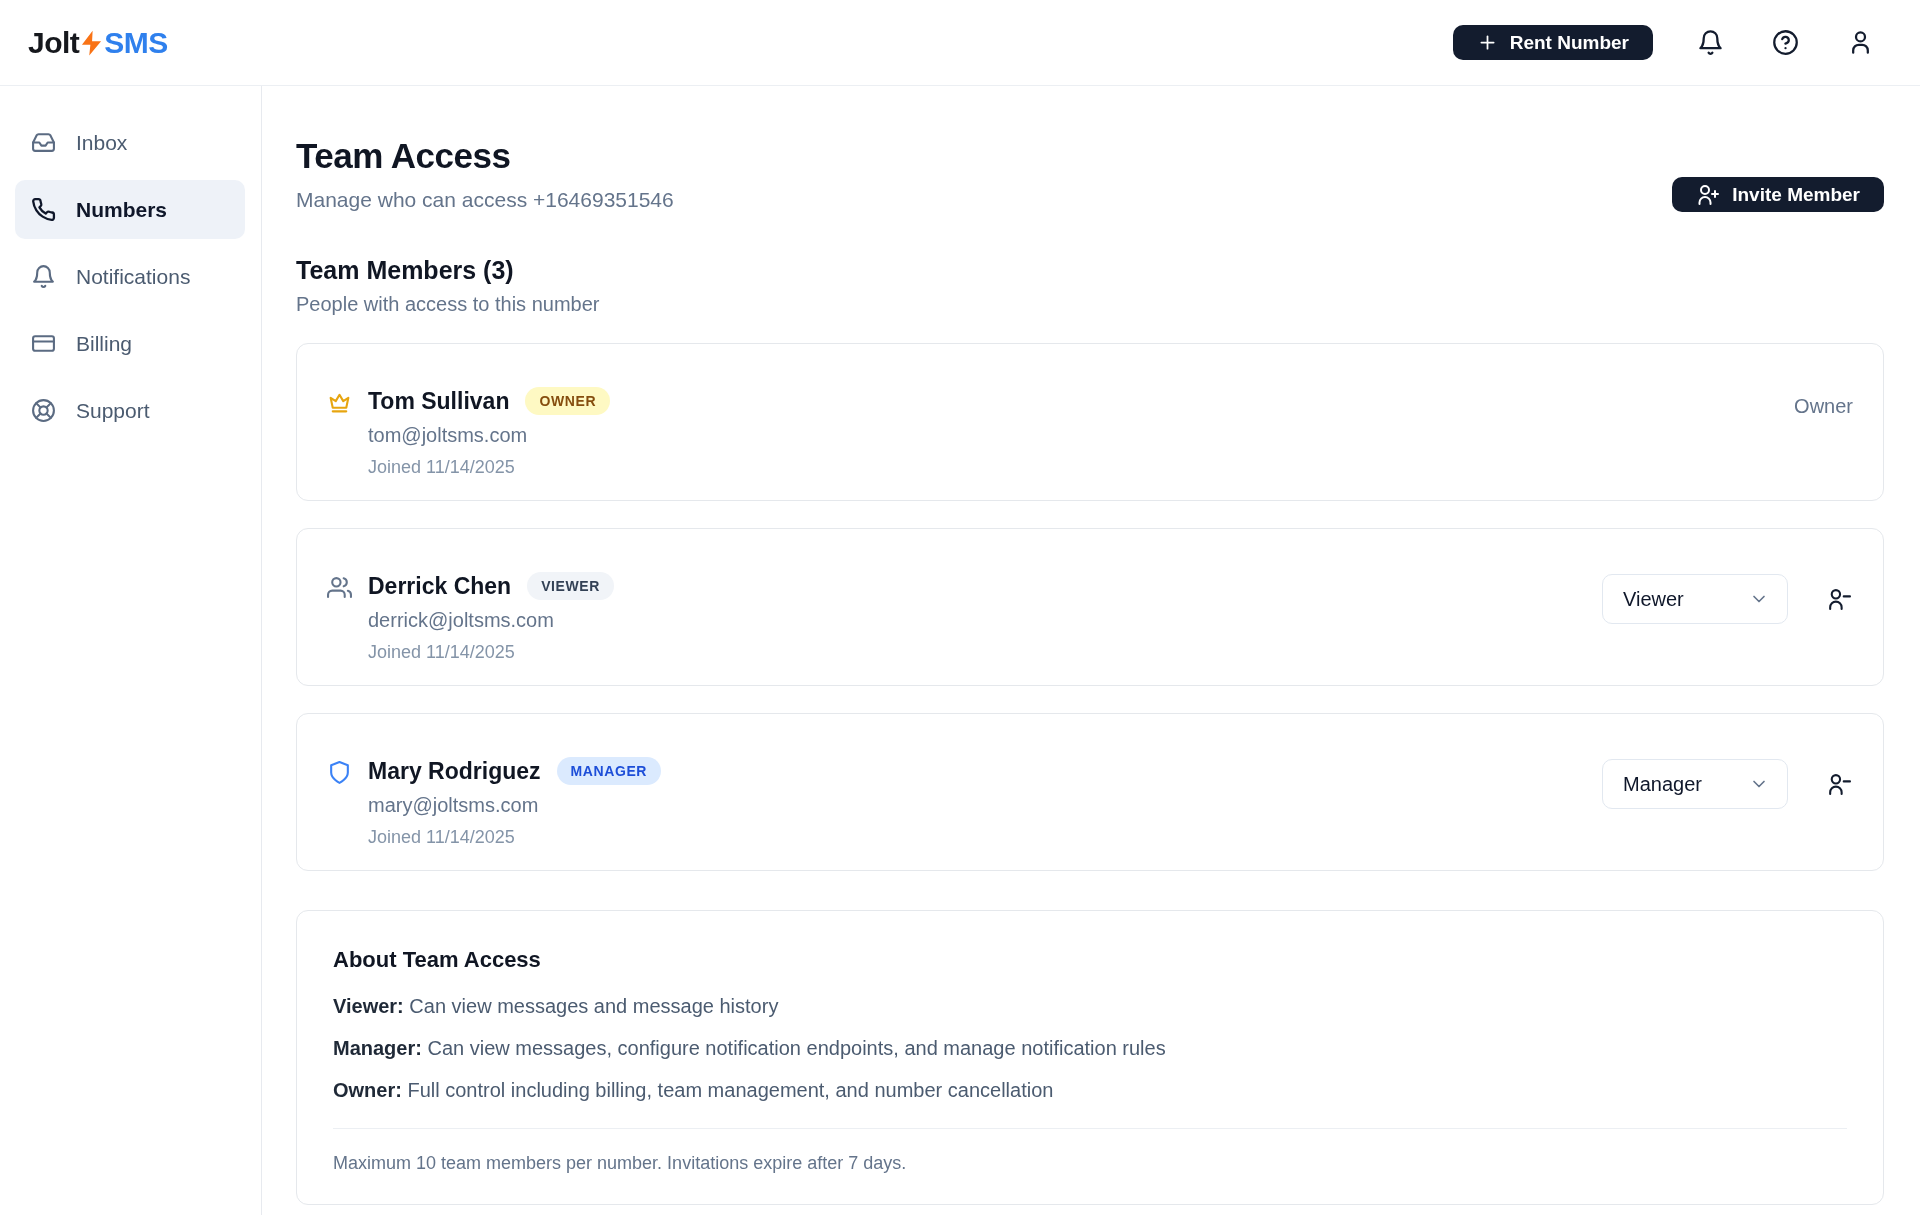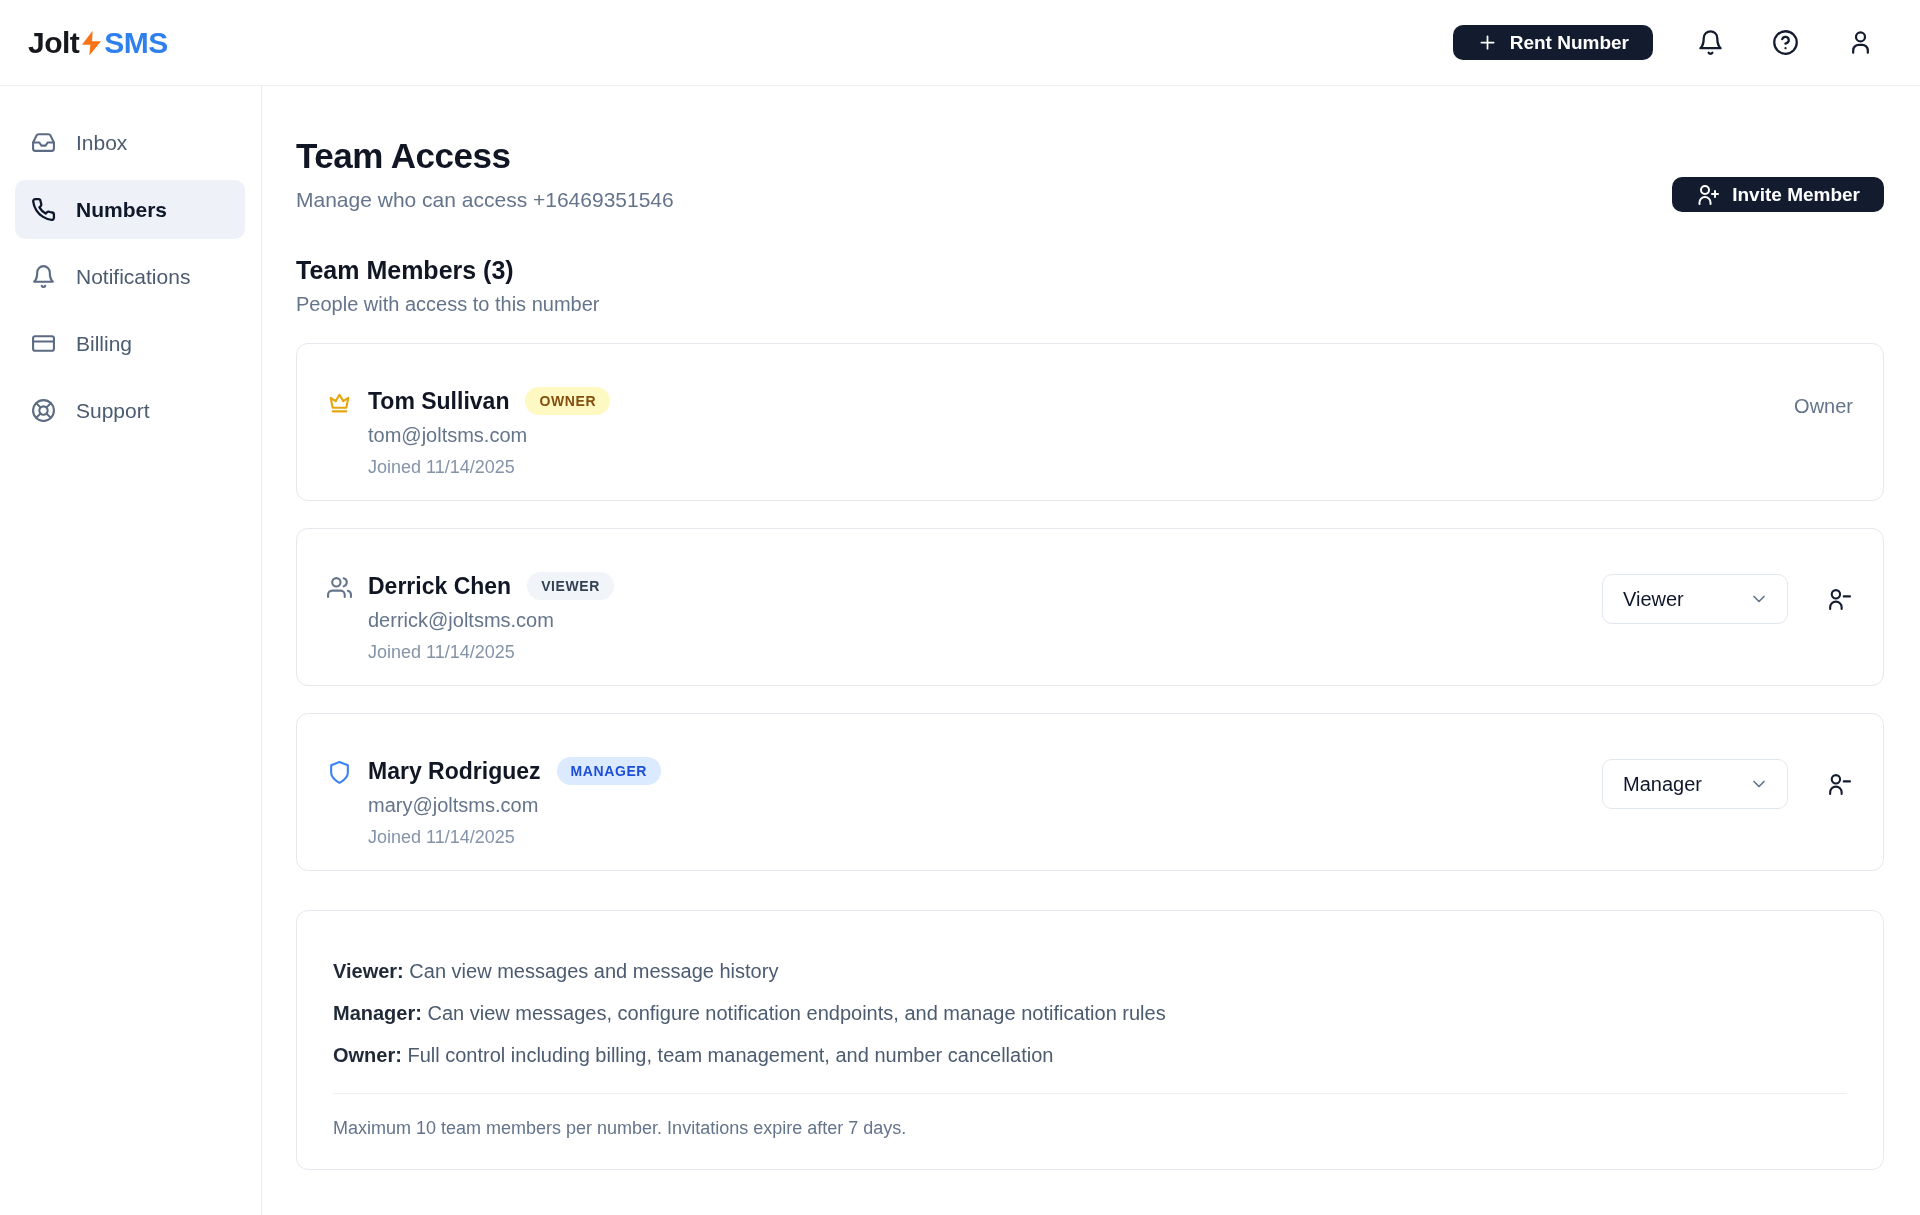--- a/index.html
+++ b/index.html
@@ -122,21 +122,21 @@
     background: none; border: none; cursor: pointer;
     color: #131c2e; padding: 2px;
   }
 
   
   .about-card {
     margin-top: 39px;
     padding: 36px 36px 30px 36px;
   }
   .about-title { font-size: 22px; font-weight: 700; color: #101623; }
-  .about-roles { margin-top: 13px; }
+  .about-roles { margin-top: 22px; }
   .about-line { font-size: 20px; color: #4b5b70; margin-bottom: 19px; }
   .about-line b { color: #1f2937; }
   .about-divider { border: none; border-top: 1px solid #eceff3; margin: 26px 0 24px 0; }
   .about-footnote { font-size: 18px; color: #64748b; }
 </style>
 </head>
 <body>
 
 <header class="topnav">
   <div class="logo">
@@ -350,20 +350,21 @@
                 <circle cx="9.5" cy="7" r="4"></circle>
                 <path d="M4 21v-1.5a5.5 5.5 0 0 1 5.5-5.5h0a5.5 5.5 0 0 1 5.5 5.5V21"></path>
                 <line x1="17" y1="9" x2="23" y2="9"></line>
               </svg>
           </span>
         </button>
       </div>
     </div>
 
     <div class="card about-card">
+      <h3 class="about-title">About Team Access</h3>
       <div class="about-roles">
         <div class="about-line"><b>Viewer:</b><span> Can view messages and message history</span></div>
         <div class="about-line"><b>Manager:</b><span> Can view messages, configure notification endpoints, and manage notification rules</span></div>
         <div class="about-line"><b>Owner:</b><span> Full control including billing, team management, and number cancellation</span></div>
       </div>
       <hr class="about-divider">
       <div class="about-footnote">Maximum 10 team members per number. Invitations expire after 7 days.</div>
     </div>
 
   </main>

